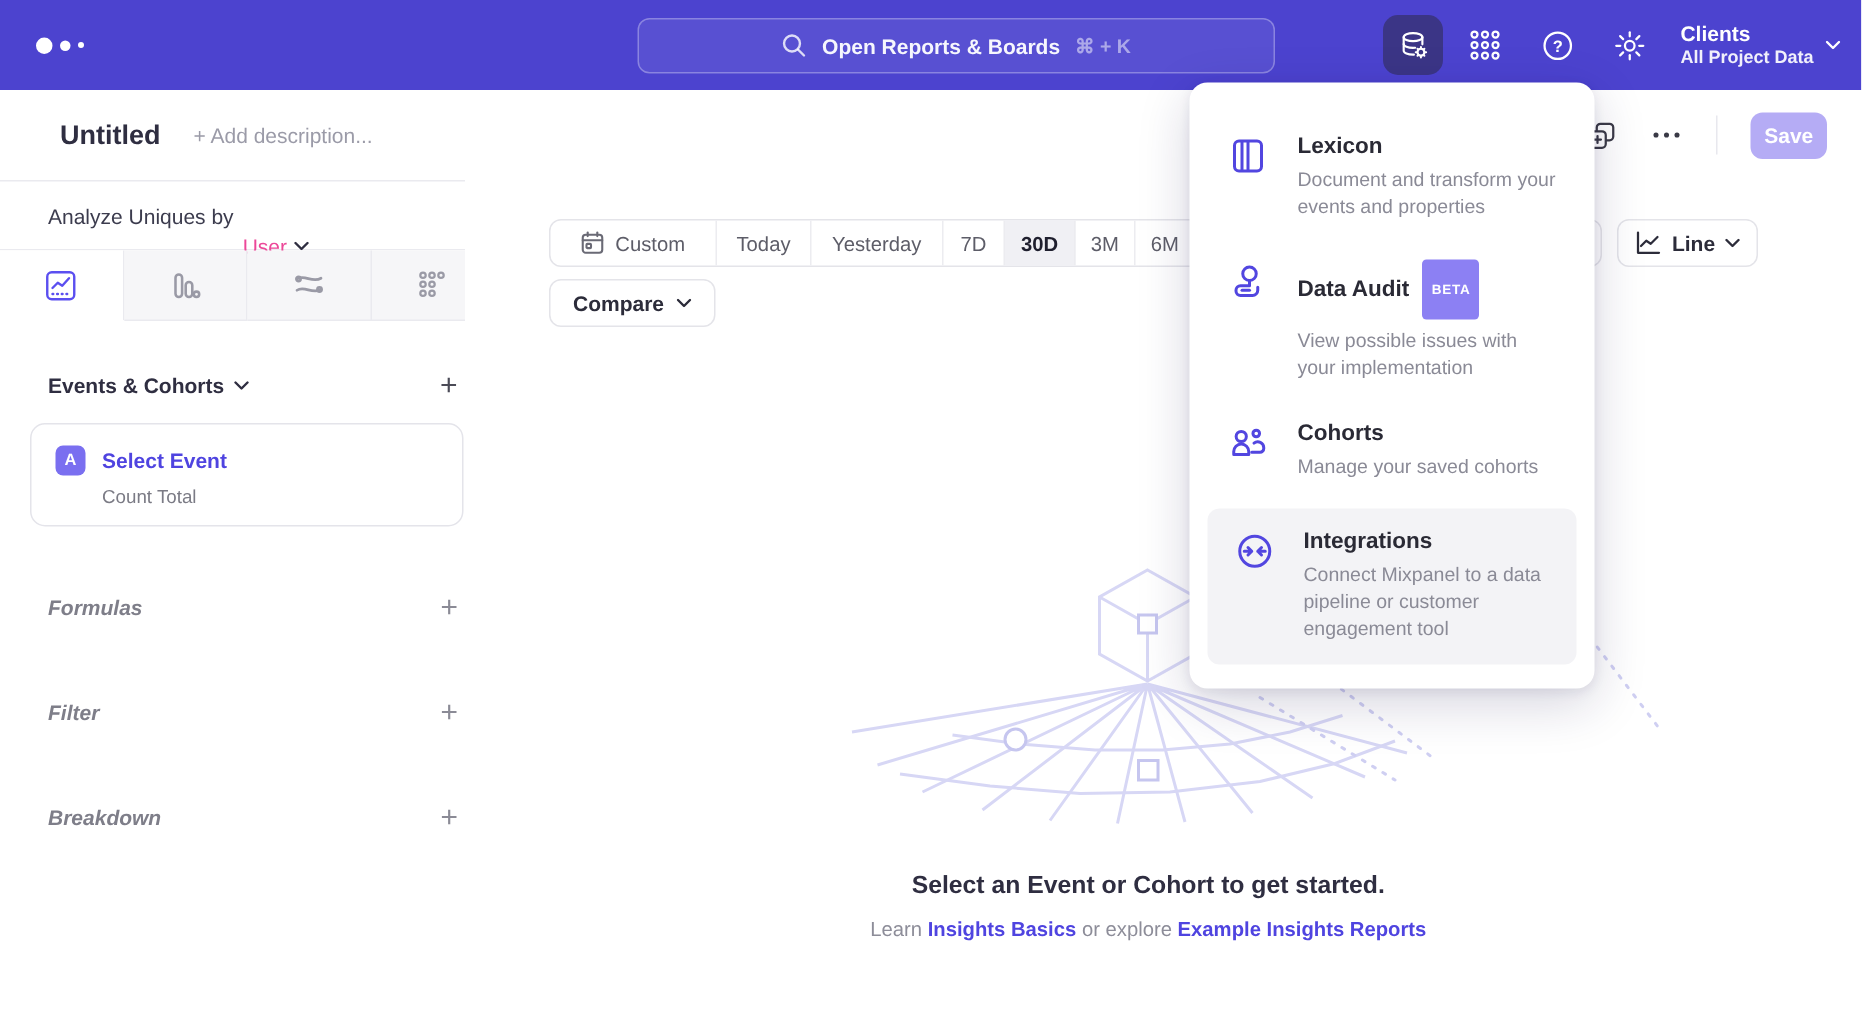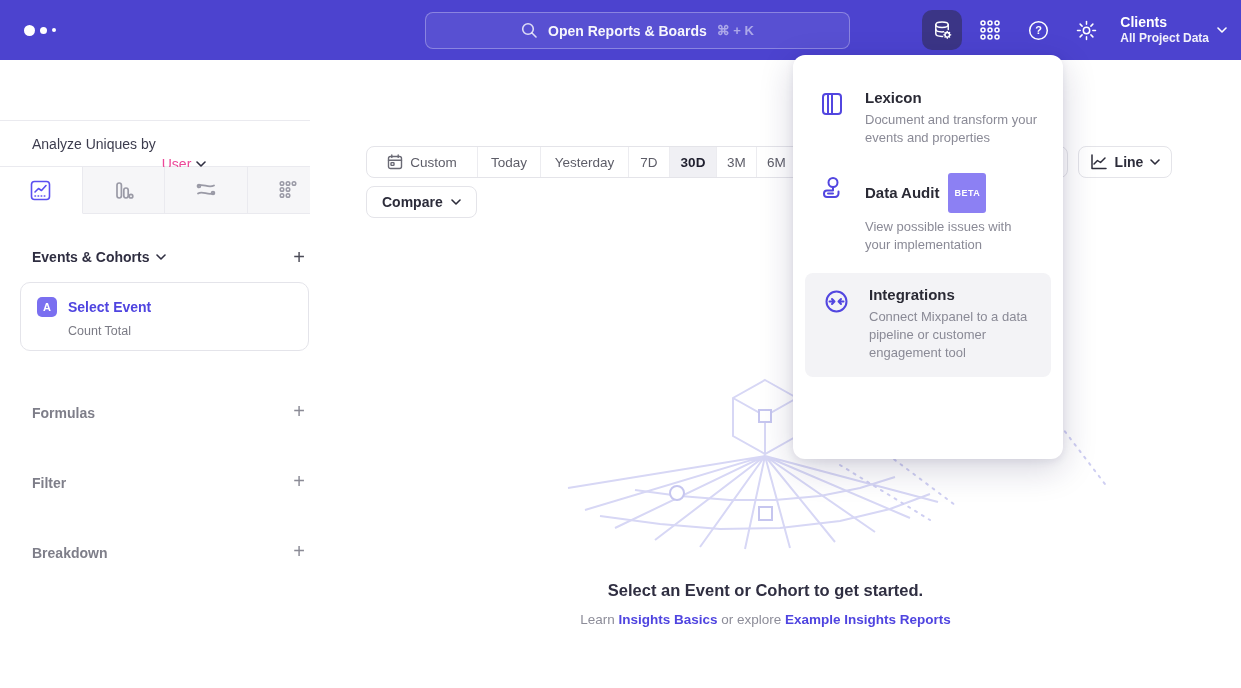--- a/index.html
+++ b/index.html
@@ -42,21 +42,21 @@
   .chart-tab:last-child { border-right:none; }
   .chart-tab.selected { background:#fff; border-bottom:1px solid transparent; color:#5b4ff0; }
   .ec-head { margin:33px 24px 0 32px; display:flex; align-items:center; }
   .ec-head .lbl { font-size:14px; font-weight:700; color:#2f2e41; display:flex; align-items:center; gap:7px; cursor:pointer; }
   .ec-head .plus { margin-left:auto; color:#4b4b57; font-size:20px; font-weight:400; cursor:pointer; line-height:1; }
   .event-card { margin:15px 20px 0 20px; height:69px; border:1px solid #e4e4ea; border-radius:10px; background:#fff; padding:14px 16px; cursor:pointer; }
   .event-row1 { display:flex; align-items:center; gap:11px; }
   .badge-a { width:20px; height:20px; border-radius:5px; background:#7a6ff0; color:#fff; font-size:11px; font-weight:700; display:flex; align-items:center; justify-content:center; }
   .event-title { color:#4f44e0; font-size:14px; font-weight:700; }
   .event-sub { margin:7px 0 0 31px; color:#7b7b85; font-size:12.5px; }
-  .side-section { margin:0 24px 0 32px; height:33px; display:flex; align-items:flex-end; cursor:pointer; }
+  .side-section { margin:0 24px 0 32px; height:33px; display:flex; align-items:center; cursor:pointer;font-style:italic; }
   .side-section .lbl { font-size:14px; font-weight:600; color:#7e7e89; }
   .side-section .plus { margin-left:auto; color:#8b8b96; font-size:20px; line-height:1; }
   .ss1 { margin-top:37px; } .ss2 { margin-top:37px; } .ss3 { margin-top:37px; }
 
   
   .main { position:absolute; left:310px; top:120px; width:911px; height:568px; background:#fff; }
   .seg-control { position:absolute; left:56px; top:26px; height:32px; display:flex; align-items:stretch; border:1px solid #e4e4e9; border-radius:8px; background:#fff; overflow:hidden; }
   .seg { display:flex; align-items:center; justify-content:center; gap:7px; font-size:13.5px; color:#5d5d68; border-right:1px solid #ececf0; cursor:pointer; }
   .seg:last-child { border-right:none; }
   .seg.sel { background:#f0f0f4; color:#1f1f2e; font-weight:700; }
@@ -155,20 +155,39 @@
           <span class="org">Clients</span>
           <span class="nm">All Project Data</span>
         </div>
         <svg width="10" height="6" viewBox="0 0 10 6">
             <polyline points="1,1 5,5 9,1" fill="none" stroke="#fff" stroke-width="1.6" stroke-linecap="round" stroke-linejoin="round"></polyline>
           </svg>
       </div>
     </div>
   </div>
 
+  <div class="header">
+    <span class="title">Untitled</span>
+    <span class="desc">+ Add description...</span>
+    <div class="header-right">
+      <svg width="21" height="21" viewBox="0 0 21 21" fill="none" stroke="#3a3a46" stroke-width="1.5" stroke-linecap="round" style="cursor:pointer;">
+        <rect x="7.5" y="2.5" width="11" height="11" rx="2.5"></rect>
+        <rect x="2.5" y="7.5" width="11" height="11" rx="2.5" fill="#fff"></rect>
+        <line x1="8" y1="10.7" x2="8" y2="15.3"></line>
+          <line x1="5.7" y1="13" x2="10.3" y2="13"></line>
+      </svg>
+      <svg width="22" height="6" viewBox="0 0 22 6" style="cursor:pointer;">
+        <circle cx="4" cy="3" r="1.7" fill="#3a3a46"></circle>
+          <circle cx="11" cy="3" r="1.7" fill="#3a3a46"></circle>
+          <circle cx="18" cy="3" r="1.7" fill="#3a3a46"></circle>
+      </svg>
+      <div class="vdiv"></div>
+      <button class="save-btn">Save</button>
+    </div>
+  </div>
 
   <div class="sidebar">
     <div class="analyze-row">
       <span>Analyze Uniques by</span>
       <b>
         <span>User</span>
         <svg width="10" height="6" viewBox="0 0 10 6">
             <polyline points="1,1 5,5 9,1" fill="none" stroke="#2f2e41" stroke-width="1.6" stroke-linecap="round" stroke-linejoin="round"></polyline>
           </svg>
       </b>
@@ -357,20 +376,36 @@
       </span>
       <div>
         <div class="mi-title">
           <span>Data Audit</span>
           <span class="mi-badge">BETA</span>
         </div>
         <div class="mi-desc">View possible issues with your implementation</div>
       </div>
     </div>
 
+    <div class="menu-item">
+      <span class="mi-icon">
+        <svg width="27" height="26" viewBox="0 0 27 26" fill="none" stroke="#5246e0" stroke-width="2" stroke-linecap="round" stroke-linejoin="round">
+          <circle cx="8.5" cy="9" r="3.4"></circle>
+          <circle cx="18.5" cy="7" r="2.2"></circle>
+          <path d="M3.5 21 v-2 a5 5 0 0 1 10 0 v2 z"></path>
+          <path d="M15.5 19.5 h5.5 a2.5 2.5 0 0 0 2.5 -2.5 v-0.5 a4 4 0 0 0 -6.5 -3.1"></path>
+        </svg>
+      </span>
+      <div>
+        <div class="mi-title">
+            <span>Cohorts</span>
+          </div>
+        <div class="mi-desc">Manage your saved cohorts</div>
+      </div>
+    </div>
 
     <div class="menu-item hl">
       <span class="mi-icon">
         <svg width="27" height="27" viewBox="0 0 27 27" fill="none" stroke="#5246e0" stroke-width="2" stroke-linecap="round" stroke-linejoin="round">
           <circle cx="13.5" cy="13.5" r="10"></circle>
           <path d="M6.5 13.5 h5 M11.5 13.5 l-2.5 -2.5 M11.5 13.5 l-2.5 2.5"></path>
           <path d="M20.5 13.5 h-5 M15.5 13.5 l2.5 -2.5 M15.5 13.5 l2.5 2.5"></path>
         </svg>
       </span>
       <div>

